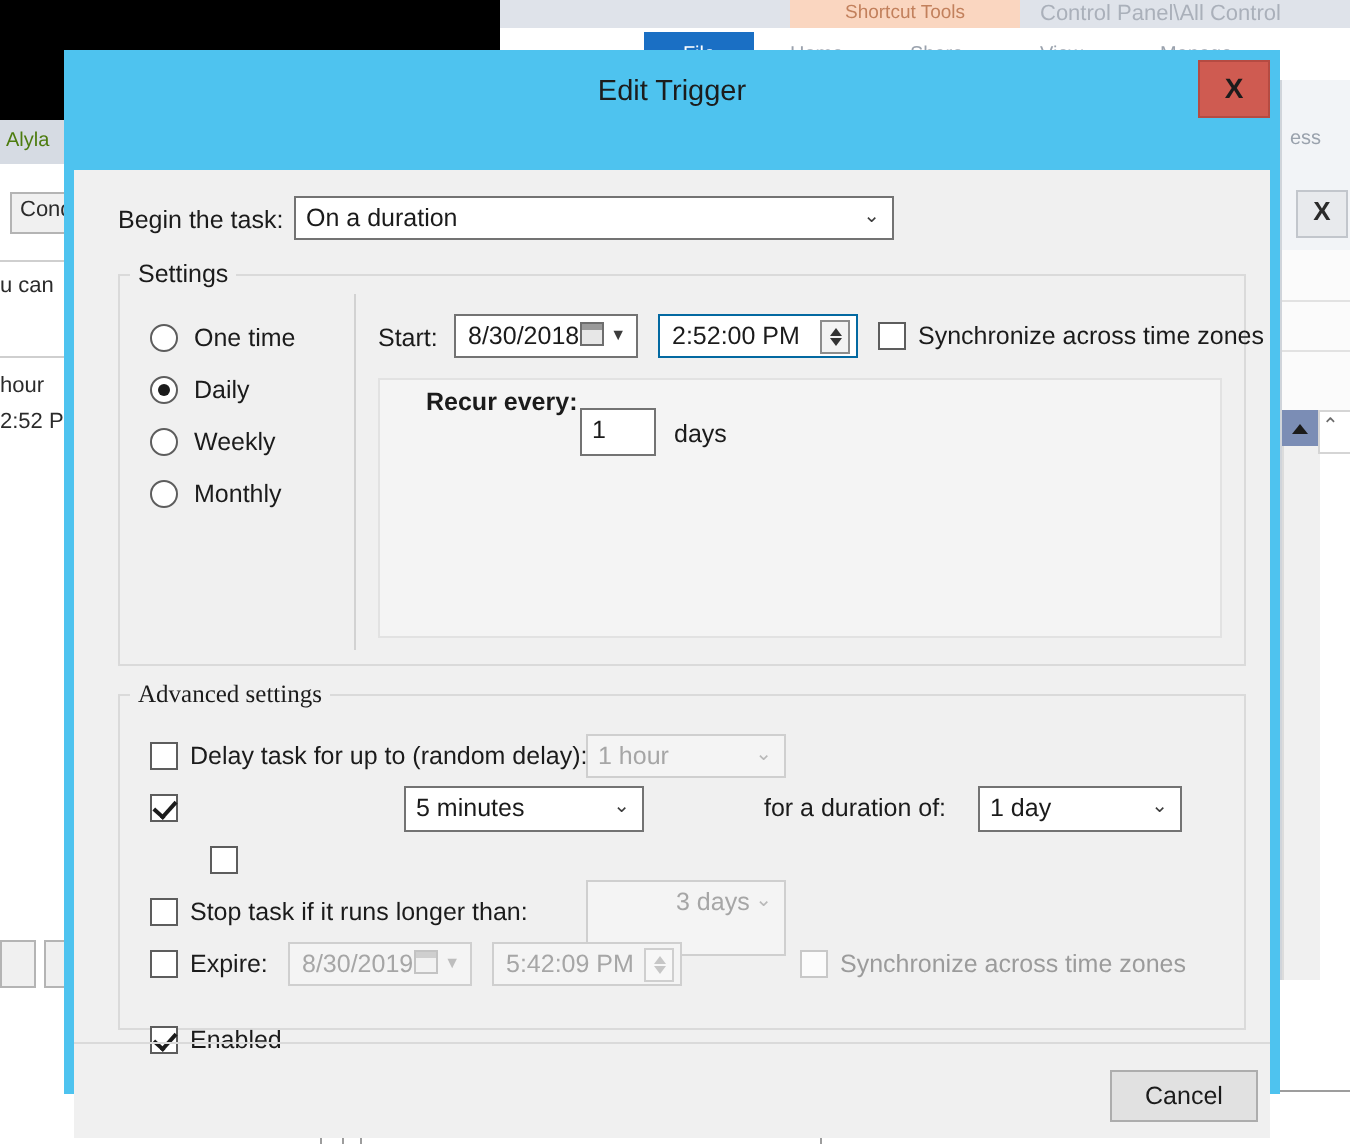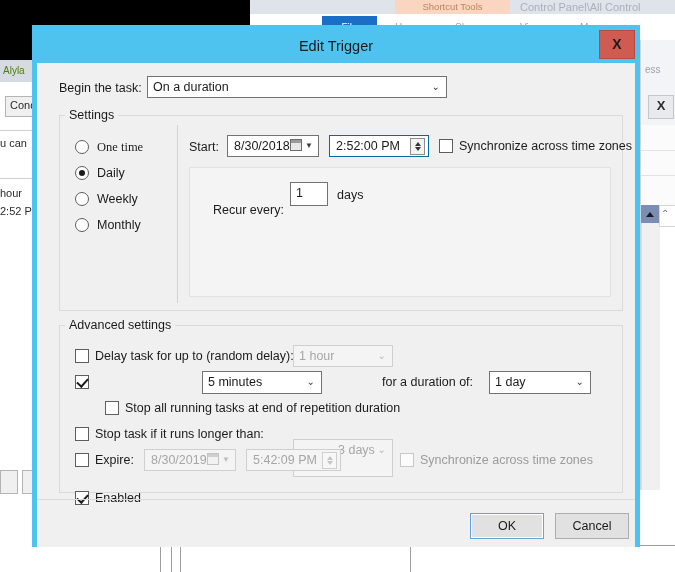--- a/index.html
+++ b/index.html
@@ -191,20 +191,21 @@
     box-sizing: border-box;
     color: #1c1c1c; font-size: 14px; font-weight: bold;
     line-height: 27px; text-align: center;
     cursor: pointer;
   }
   .dlg-body {
     position: relative;
     height: 484px;
     background: #f0f0f0;
     box-sizing: border-box;
+    margin-top: 22px;
   }
 
   
   .lbl {
     position: absolute;
     font-size: 12.5px; color: #1b1b1b;
     line-height: 16px; white-space: nowrap;
   }
   .lbl.dim { color: #9b9b9b; }
 
@@ -428,21 +429,21 @@
       <div class="lbl" style="left:22px; top:17px;">Begin the task:</div>
       <div class="combo" style="left:110px; top:13px; width:300px; height:22px;">
         <span>On a duration</span>
         <span class="arw">⌄</span>
       </div>
 
       <div class="groupbox" style="left:22px; top:52px; width:564px; height:196px;"></div>
       <div class="group-title" style="left:28px; top:45px;">Settings</div>
 
       <div class="rdo" style="left:38px; top:77px;"></div>
-      <div class="lbl" style="left:60px; top:76px;font-family:Liberation Serif, serif;">One time</div>
+      <div class="lbl" style="left:60px; top:76px;">One time</div>
 
       <div class="rdo checked" style="left:38px; top:103px;"></div>
       <div class="lbl" style="left:60px; top:102px;">Daily</div>
 
       <div class="rdo" style="left:38px; top:129px;"></div>
       <div class="lbl" style="left:60px; top:128px;">Weekly</div>
 
       <div class="rdo" style="left:38px; top:155px;"></div>
       <div class="lbl" style="left:60px; top:154px;">Monthly</div>
 
@@ -455,53 +456,52 @@
         <span class="dd">▼</span>
       </div>
       <div class="spinbox" style="left:292px; top:72px; width:100px; height:22px;">
         <span>2:52:00 PM</span>
         <span class="spin-btns"></span>
       </div>
       <div class="cbx" style="left:402px; top:76px;"></div>
       <div class="lbl" style="left:422px; top:75px;">Synchronize across time zones</div>
 
       <div class="inner-panel" style="left:152px; top:104px; width:422px; height:130px;"></div>
-      <div class="lbl" style="left:176px; top:139px;">Recur every:</div>
+      <div class="lbl" style="left:176px; top:108px;font-weight:bold;">Recur every:</div>
       <div class="txtbox" style="left:253px; top:119px; width:38px; height:24px;">
         <span>1</span>
       </div>
       <div class="lbl" style="left:300px; top:124px;">days</div>
 
       <div class="groupbox" style="left:22px; top:262px; width:564px; height:168px;"></div>
-      <div class="group-title" style="left:28px; top:255px;">Advanced settings</div>
+      <div class="group-title" style="left:28px; top:255px;font-family:Liberation Serif, serif;">Advanced settings</div>
 
       <div class="cbx" style="left:38px; top:286px;"></div>
       <div class="lbl" style="left:58px; top:285px;">Delay task for up to (random delay):</div>
       <div class="combo disabled" style="left:256px; top:282px; width:100px; height:22px;">
         <span>1 hour</span>
         <span class="arw">⌄</span>
       </div>
 
       <div class="cbx checked" style="left:38px; top:312px;"></div>
       <div class="combo" style="left:165px; top:308px; width:120px; height:23px;">
         <span>5 minutes</span>
         <span class="arw">⌄</span>
       </div>
       <div class="lbl" style="left:345px; top:311px;">for a duration of:</div>
       <div class="combo" style="left:452px; top:308px; width:102px; height:23px;">
         <span>1 day</span>
         <span class="arw">⌄</span>
       </div>
 
       <div class="cbx" style="left:68px; top:338px;"></div>
-      <div class="lbl" style="left:88px; top:337px;">Stop all running tasks at end of repetition duration</div>
 
       <div class="cbx" style="left:38px; top:364px;"></div>
       <div class="lbl" style="left:58px; top:363px;">Stop task if it runs longer than:</div>
-      <div class="combo disabled" style="left:256px; top:376px; width:100px; height:38px;padding-left:44px;">
+      <div class="combo disabled" style="left:256px; top:355px; width:100px; height:38px;padding-left:44px;">
         <span>3 days</span>
         <span class="arw">⌄</span>
       </div>
 
       <div class="cbx" style="left:38px; top:390px;"></div>
       <div class="lbl" style="left:58px; top:389px;">Expire:</div>
       <div class="datebox disabled" style="left:107px; top:386px; width:92px; height:22px;">
         <span>8/30/2019</span>
         <span class="cal"></span>
         <span class="dd">▼</span>
@@ -510,18 +510,17 @@
         <span>5:42:09 PM</span>
         <span class="spin-btns"></span>
       </div>
       <div class="cbx disabled" style="left:363px; top:390px;"></div>
       <div class="lbl dim" style="left:383px; top:389px;">Synchronize across time zones</div>
 
       <div class="cbx checked" style="left:38px; top:428px;"></div>
       <div class="lbl" style="left:58px; top:427px;">Enabled</div>
 
       <div class="dlg-footer-sep"></div>
-      <div class="btn default" style="left:433px; top:450px; width:74px; height:26px;">OK</div>
       <div class="btn" style="left:518px; top:450px; width:74px; height:26px;">Cancel</div>
 
     </div>
   </div>
 </div>
 
 </body></html>

